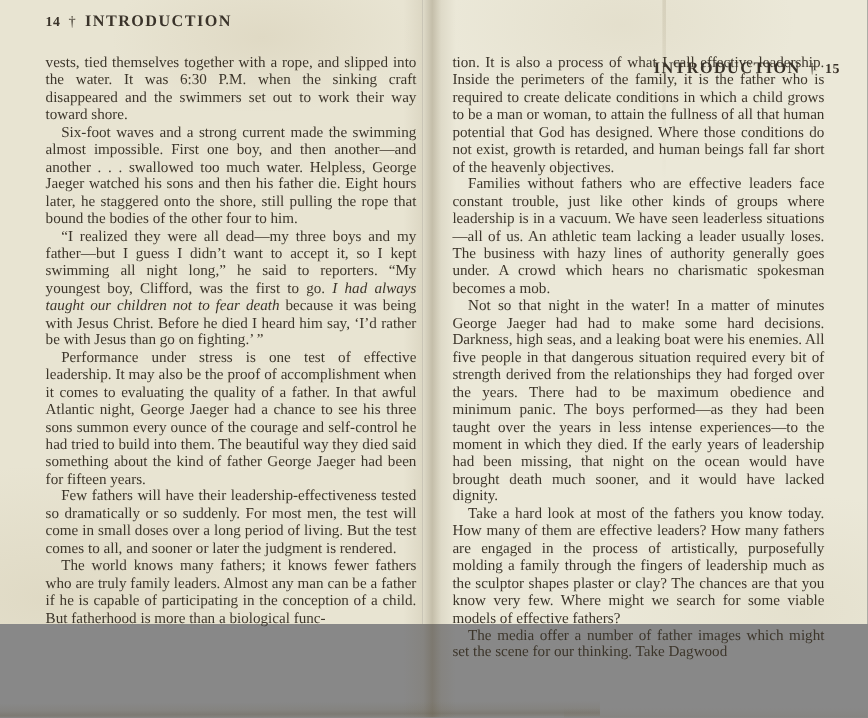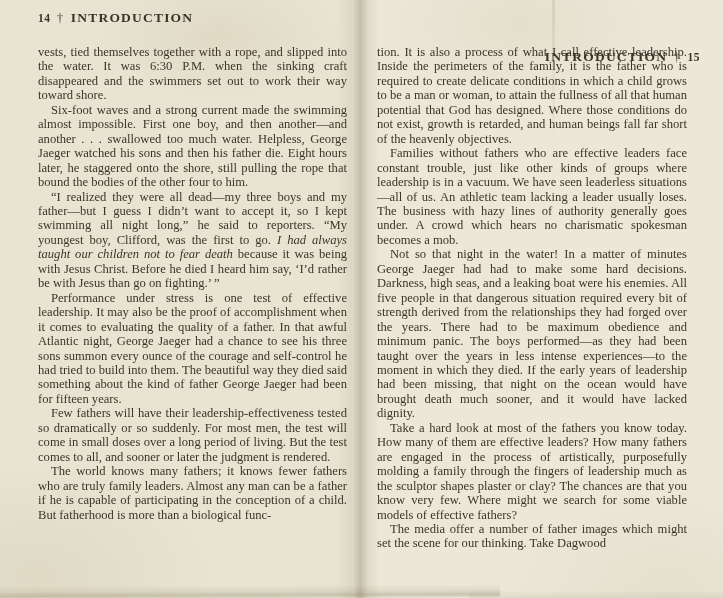--- a/index.html
+++ b/index.html
@@ -4,21 +4,21 @@
 <style>
   html, body { margin: 0; padding: 0; background: #888; }
   .scan {
     position: relative;
     width: 723px; height: 598px;
     overflow: hidden;
     font-family: "Liberation Serif", serif;
     color: #3c352a;
   }
   .page {
-    position: absolute; top: 0; height: 598px;
+    position: absolute; top: 0; height: 520px;
   }
   .page-left {
     left: 0; width: 352px;
     background:
       radial-gradient(ellipse 180px 90px at 62% 6%, rgba(185,170,135,0.18), rgba(185,170,135,0) 70%),
       radial-gradient(ellipse 260px 160px at 10% 96%, rgba(170,155,115,0.14), rgba(170,155,115,0) 70%),
       #e8e4d2;
   }
   .page-right {
     left: 352px; width: 371px;

